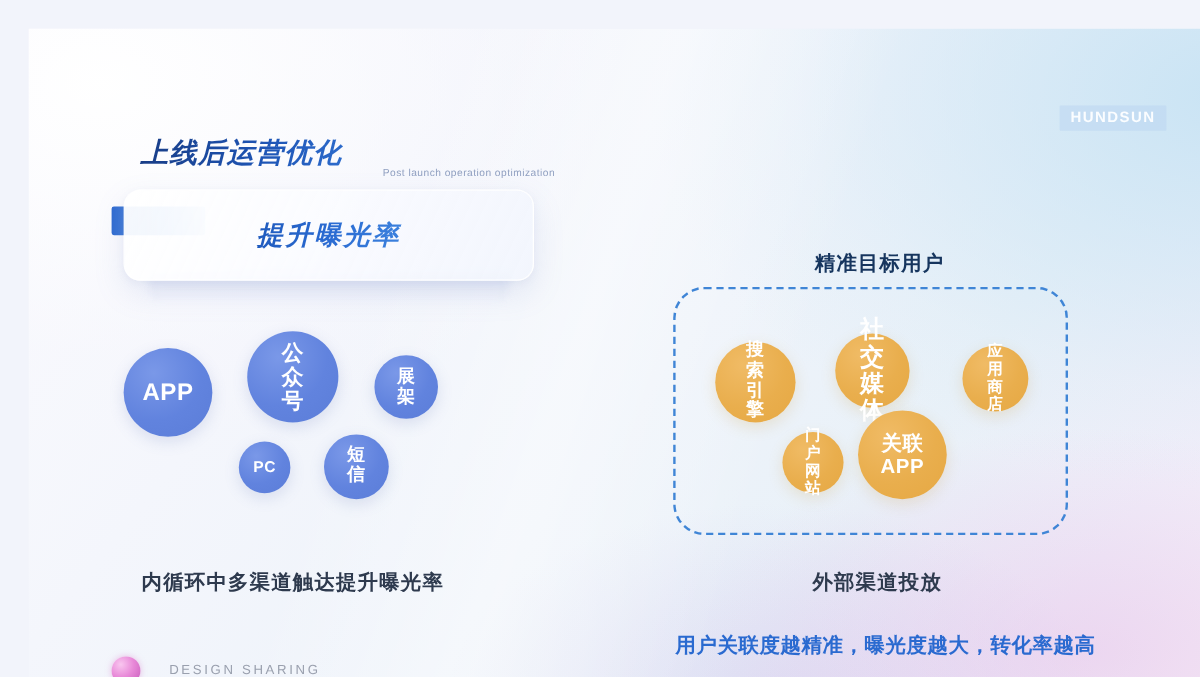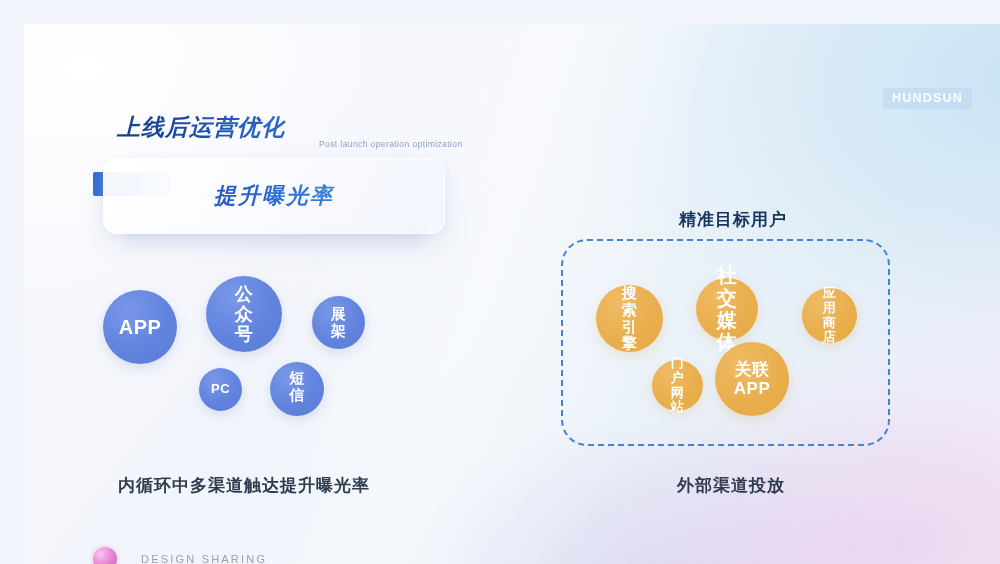--- a/index.html
+++ b/index.html
@@ -163,21 +163,21 @@
         <span style="white-space: pre-line;">PC</span>
       </div>
       <div class="bubble blue" style="left: 246px; top: 338px; width: 54px; height: 54px; font-size: 15px;">
         <span style="white-space: pre-line; font-family: Liberation Mono, monospace;">短信</span>
       </div>
     </div>
 
   <div class="right-heading">精准目标用户</div>
   <div class="dashed-box"></div>
   <div id="right-bubbles">
-      <div class="bubble orange" style="left: 572px; top: 261px; width: 67px; height: 67px; font-size: 15px;">
+      <div class="bubble orange" style="left: 572px; top: 261px; width: 67px; height: 67px; font-size: 15px; font-family: Liberation Mono, monospace;">
         <span style="white-space: pre-line;">搜索
 引擎</span>
       </div>
       <div class="bubble orange" style="left: 672px; top: 254px; width: 62px; height: 62px; font-size: 20px;">
         <span style="white-space: pre-line;">社交
 媒体</span>
       </div>
       <div class="bubble orange" style="left: 778px; top: 264px; width: 55px; height: 55px; font-size: 13px;">
         <span style="white-space: pre-line;">应用
 商店</span>
@@ -188,19 +188,20 @@
       </div>
       <div class="bubble orange" style="left: 691px; top: 318px; width: 74px; height: 74px; font-size: 17px;">
         <span style="white-space: pre-line;">关联
 APP</span>
       </div>
     </div>
 
   <div class="caption right">外部渠道投放</div>
   <div class="caption left">内循环中多渠道触达提升曝光率</div>
 
+  <div class="tagline">用户关联度越精准，曝光度越大，转化率越高</div>
 
   <div class="footer">
     <div class="footer-dot"></div>
     <div class="footer-text">DESIGN SHARING</div>
   </div>
 
 </div>
 
 </body></html>

